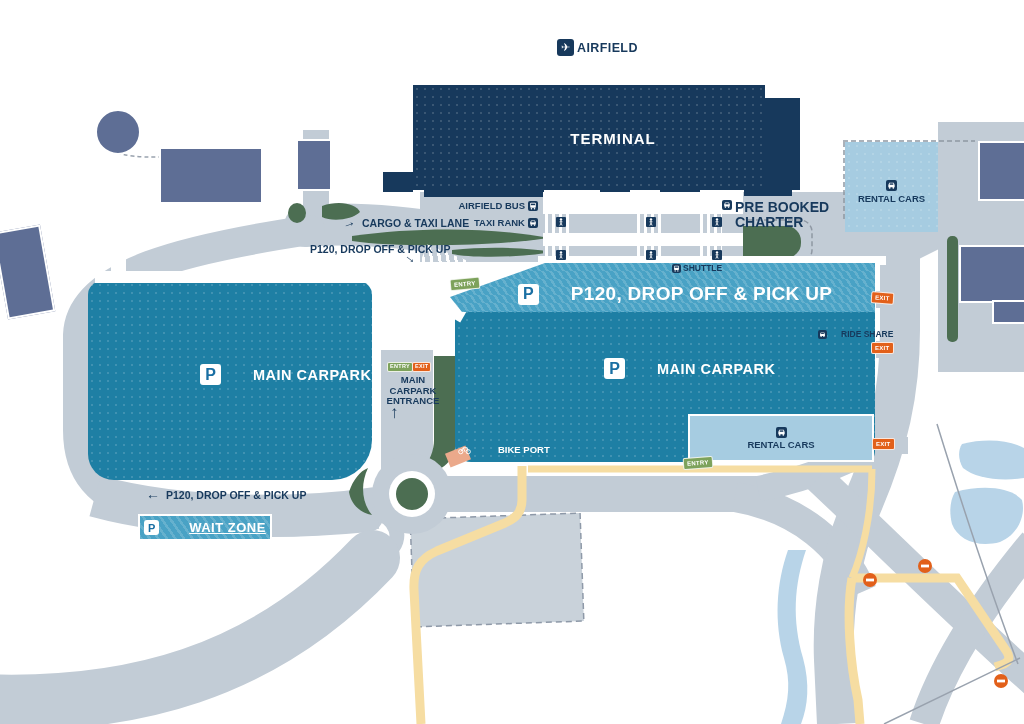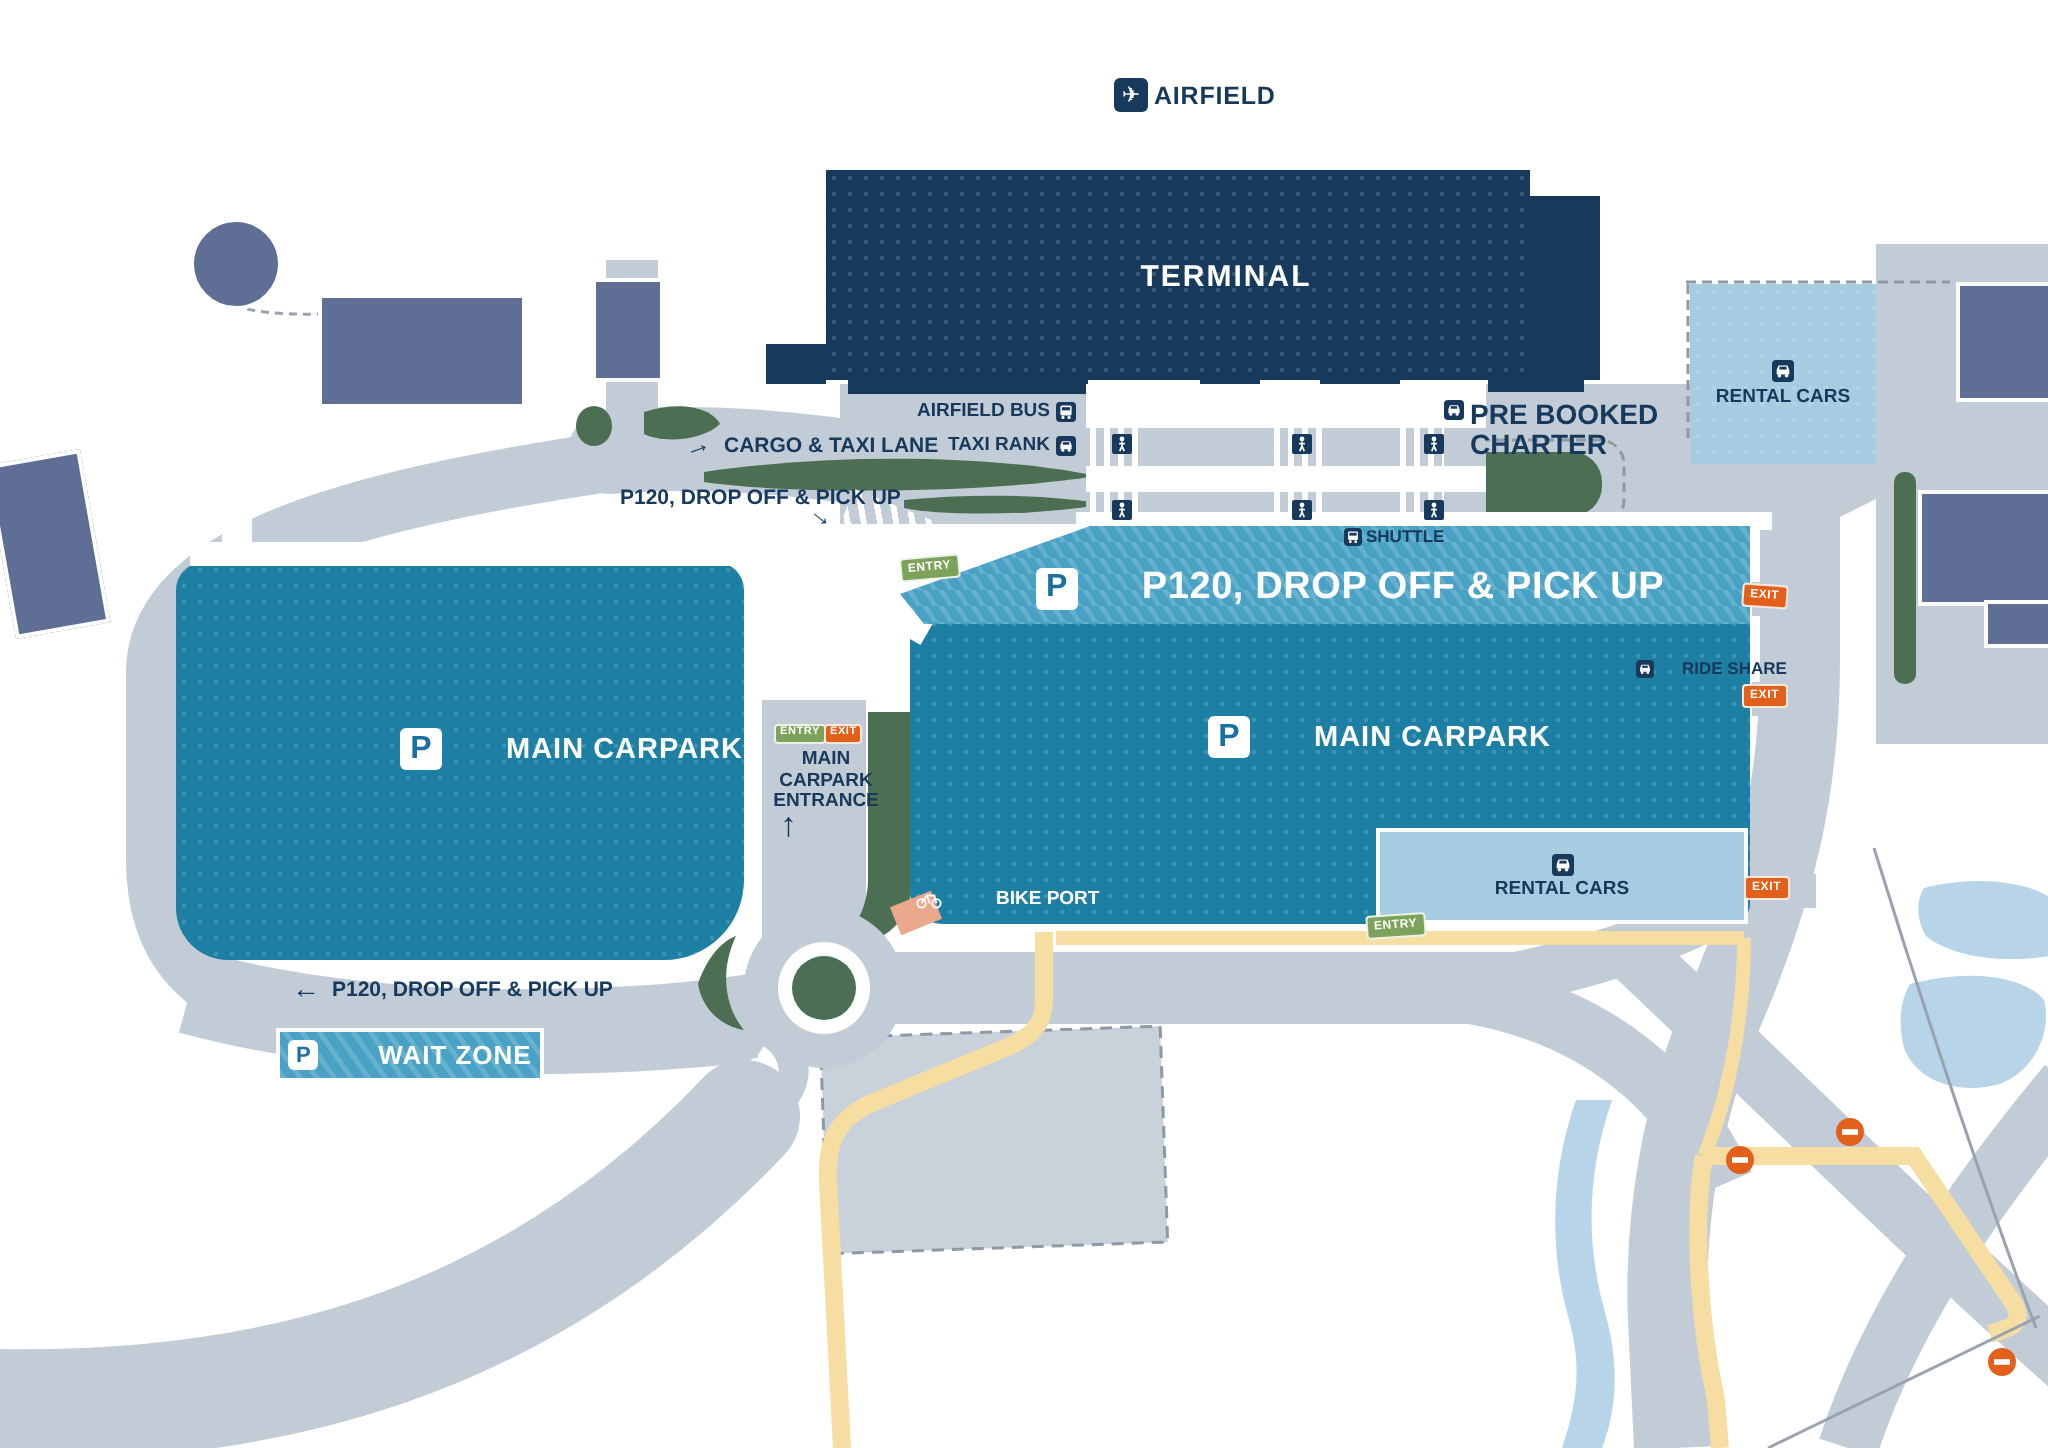--- a/index.html
+++ b/index.html
@@ -336,16 +336,16 @@
   <span class="lbl" style="left:362px;top:217px;font-size:10.5px;">CARGO &amp; TAXI LANE</span>
 
   <span class="lbl" style="left:310px;top:243px;font-size:10.5px;">P120, DROP OFF &amp; PICK UP</span>
   <span class="lbl" style="left:405px;top:250px;font-size:13px;transform:rotate(38deg);">→</span>
 
   <span class="lbl" style="left:146px;top:486px;font-size:14px;">←</span>
   <span class="lbl" style="left:166px;top:489px;font-size:10.5px;">P120, DROP OFF &amp; PICK UP</span>
 
   <div class="abs hatch" style="left:138px;top:514px;width:134px;height:27px;background-color:var(--band);border:2px solid #fff;box-sizing:border-box;display:flex;align-items:center;justify-content:center;gap:6px;">
     <span class="picon sm">P</span>
-    <span class="wlbl" style="position:static;font-size:13px;letter-spacing:.5px;">WAIT ZONE</span>
+    <span class="wlbl" style="position:static;font-size:13px;letter-spacing:.5px;text-decoration:underline;">WAIT ZONE</span>
   </div>
 
 </div>
 
 </body></html>

